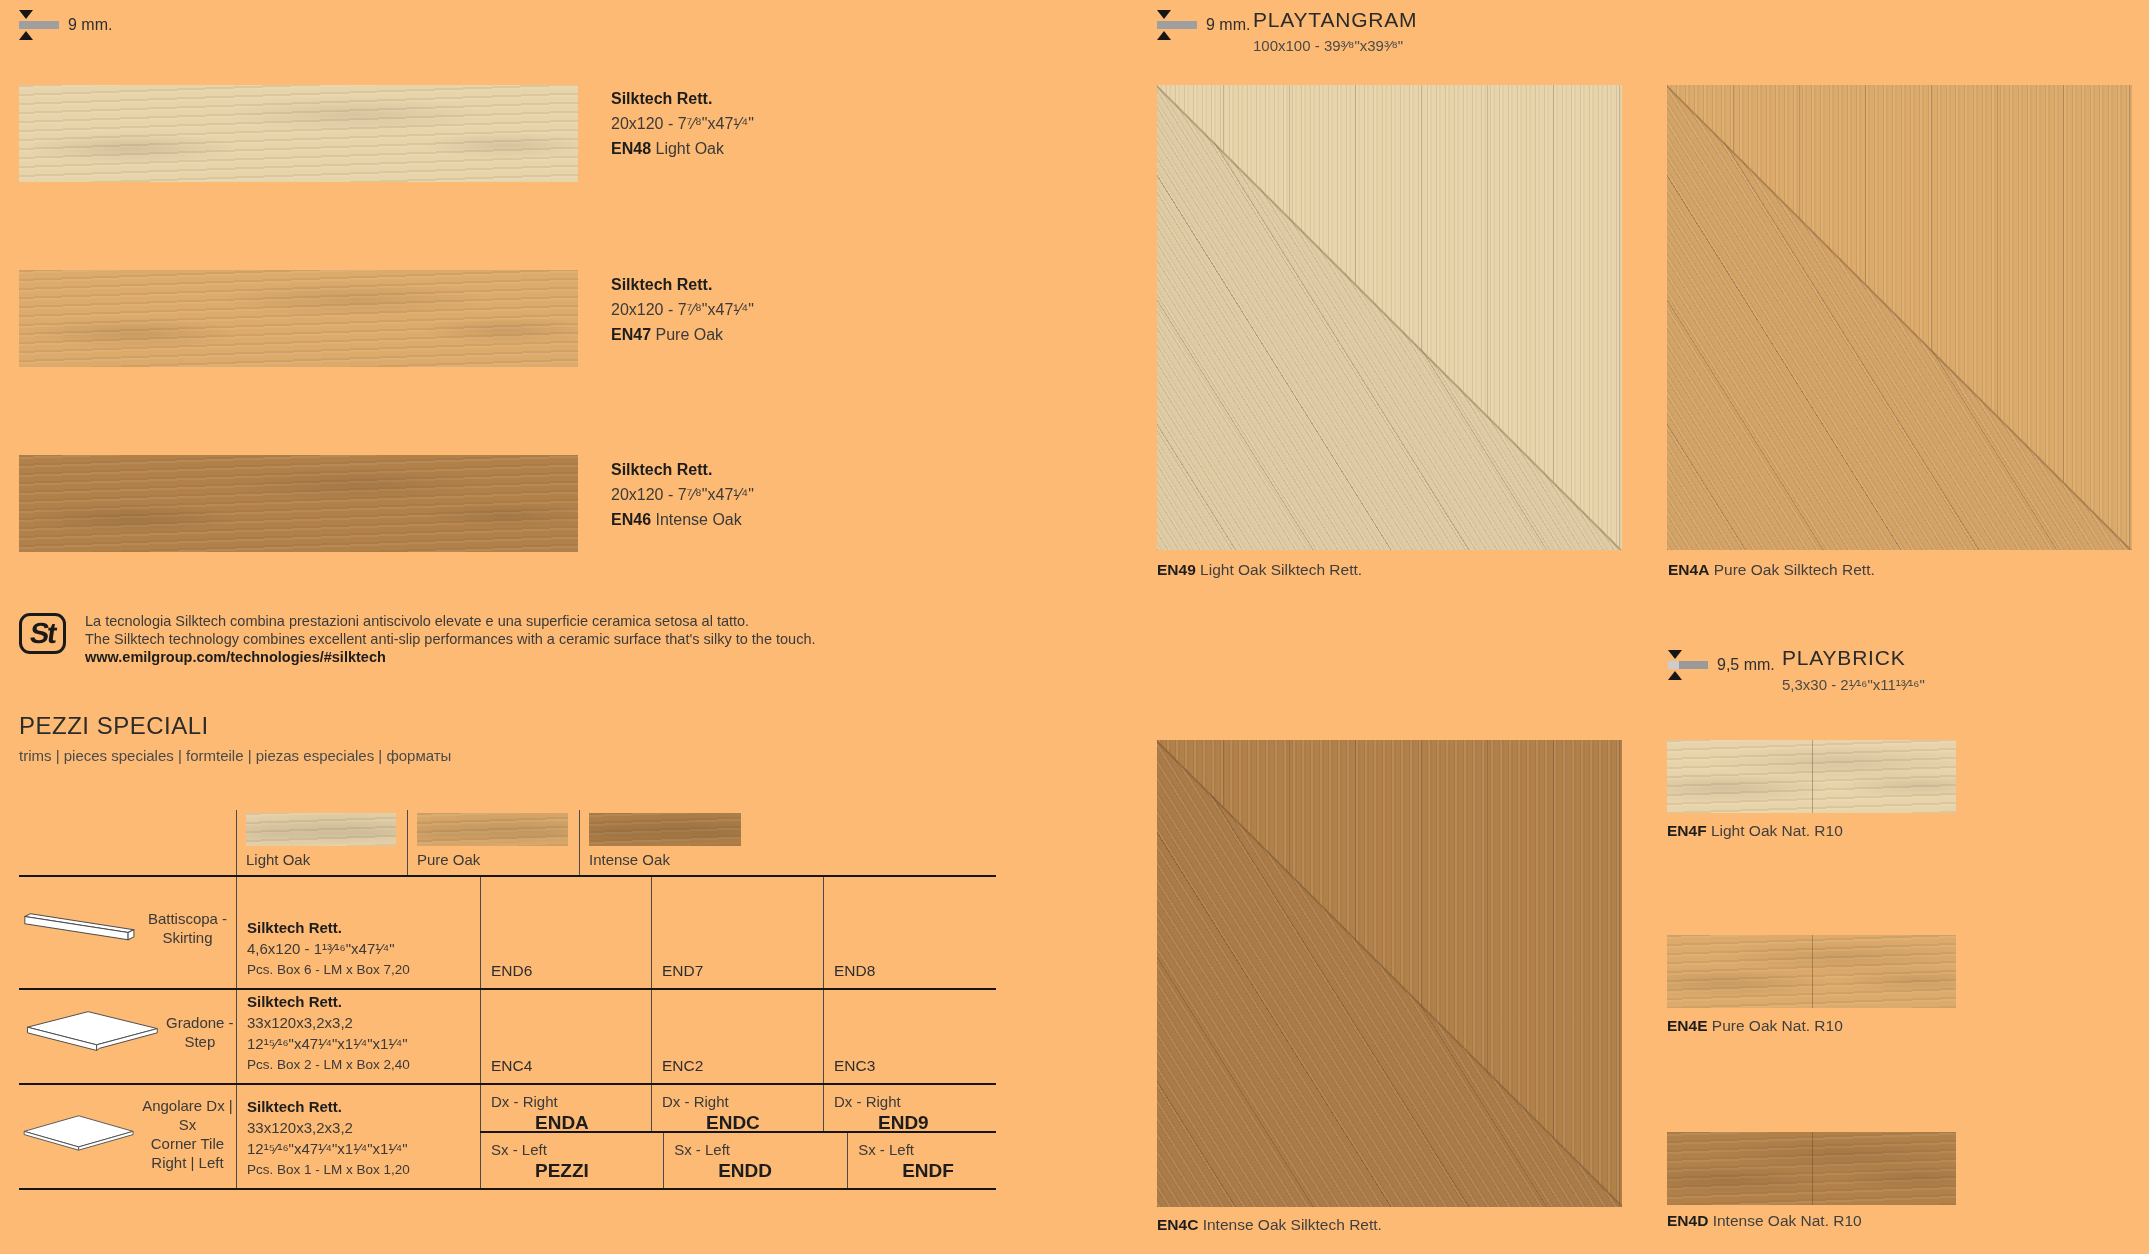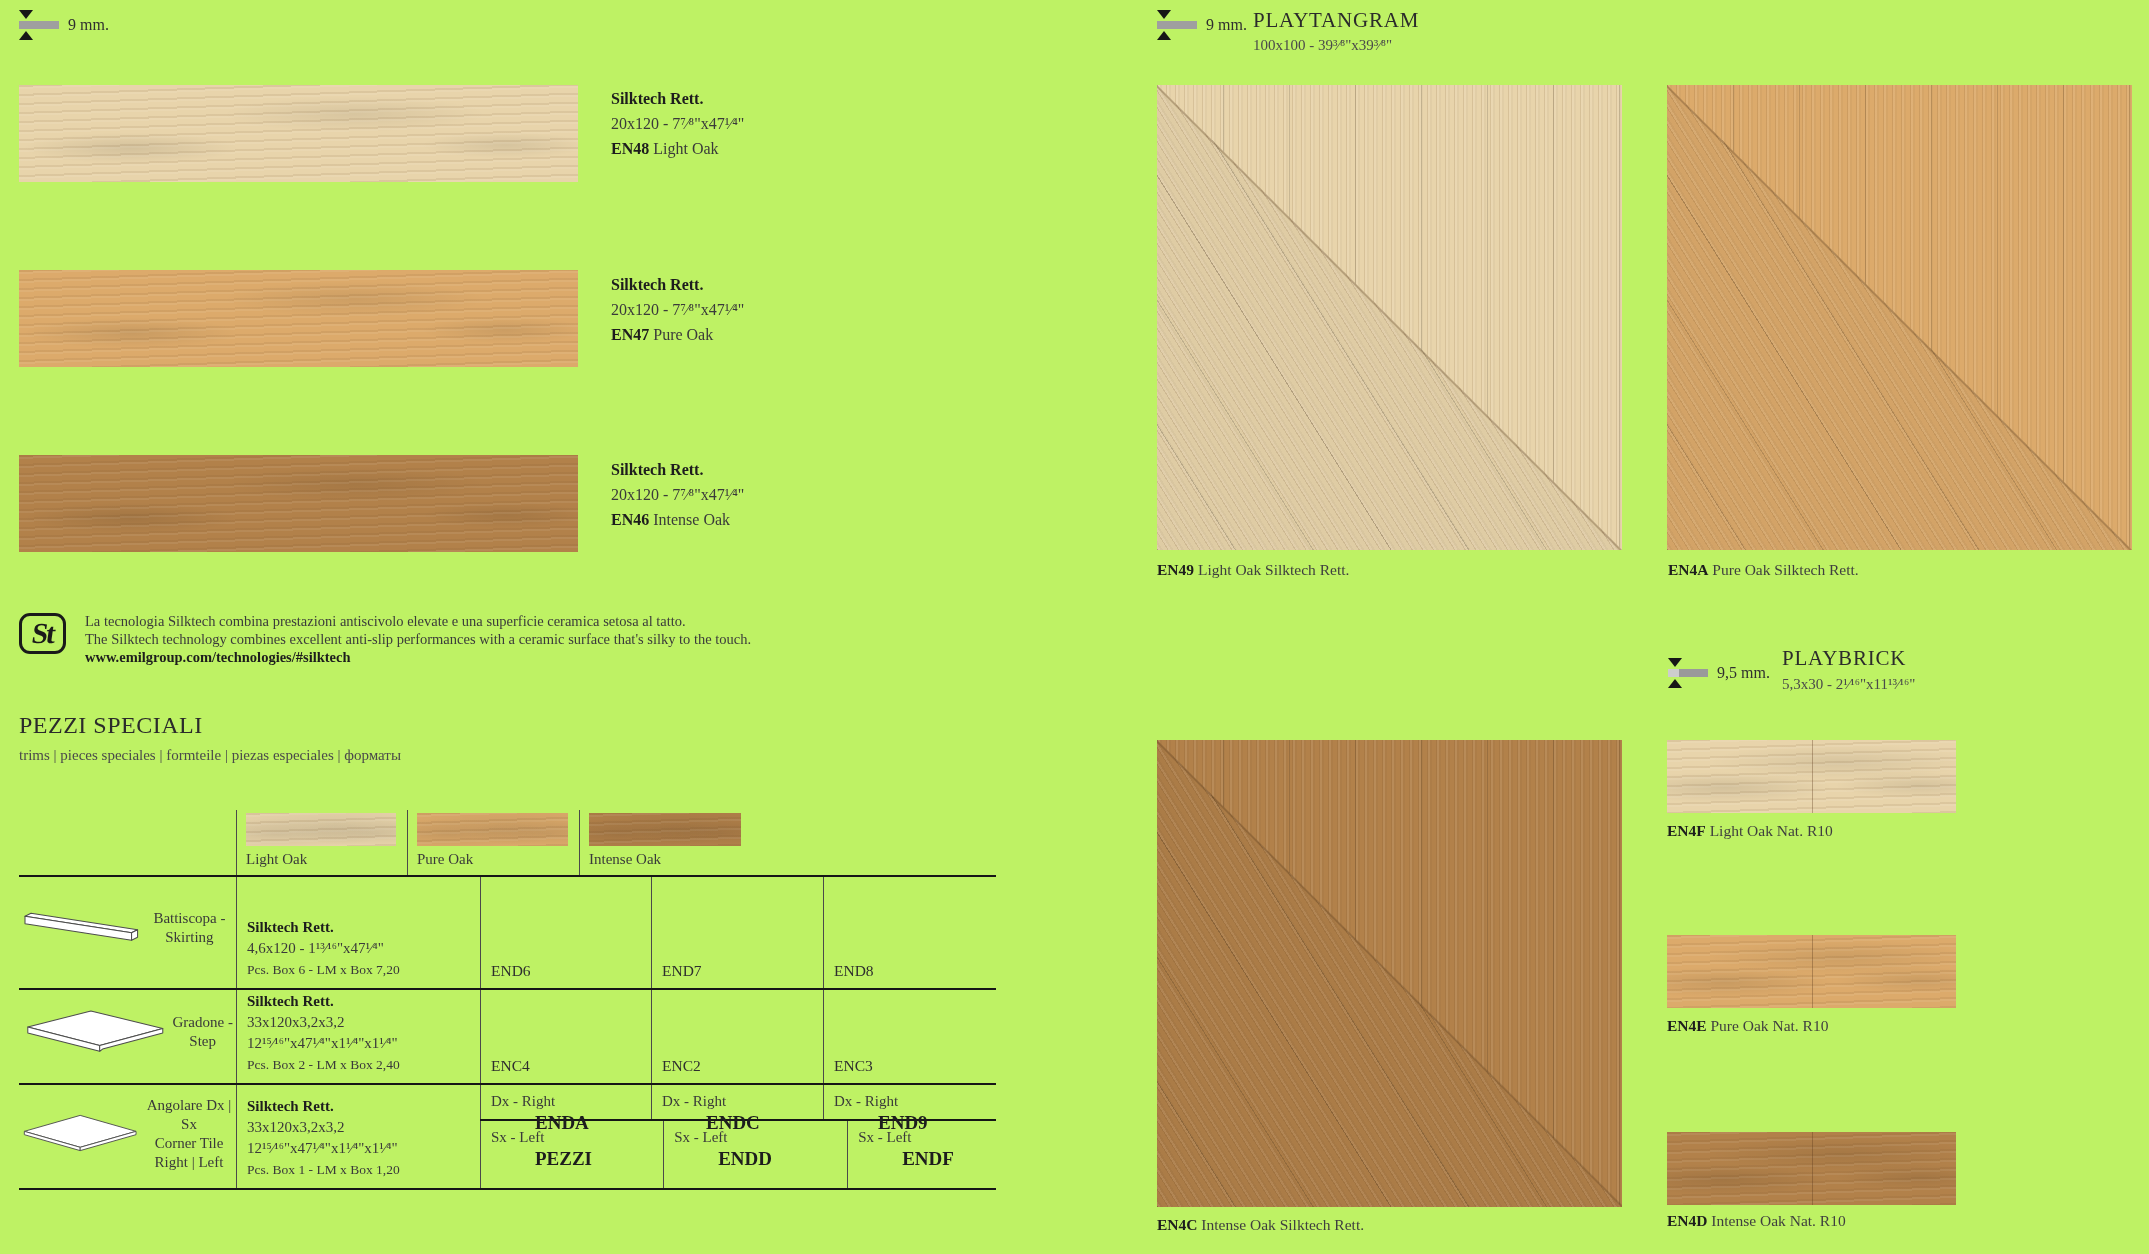--- a/index.html
+++ b/index.html
@@ -1,17 +1,17 @@
 <!DOCTYPE html>
 <html style="--light-oak: #e8d4ab; --pure-oak: #dcaa6b; --intense-oak: #b2814a;"><head>
 <meta charset="utf-8">
 <style>
   html,body{margin:0;padding:0;background:#fff;}
-  .page{position:relative;width:2149px;height:1254px;background:#bef264;overflow:hidden;
-        font-family:Liberation Serif, serif;color:#3a3a3a;}
+  .page{position:relative;width:2149px;height:1254px;background:#fdba74;overflow:hidden;
+        font-family:Liberation Sans, sans-serif;color:#3a3a3a;}
   .b{font-weight:bold;color:#1d1d1d;}
 
   
   .thick{position:absolute;display:flex;align-items:center;gap:9px;}
   .ticon{position:relative;width:40px;height:30px;flex:none;}
   .tri{position:absolute;left:0;width:0;height:0;border-left:7px solid transparent;border-right:7px solid transparent;}
   .tri-d{top:0;border-top:9px solid #161616;}
   .tri-u{bottom:0;border-bottom:9px solid #161616;}
   .tbar{position:absolute;left:0;top:11px;width:40px;height:8px;background:#9f9f9f;}
   .tbar.seg{background:linear-gradient(90deg,#cdcdcd 0 11px,#9a9a9a 11px);}
@@ -69,21 +69,21 @@
   .hcell{display:flex;flex-direction:column;}
   .hdim{padding:7px 0 0 10px;line-height:20px;}
   .swatch{width:calc(100% - 20px);height:33px;margin:3px 0 0 9px;}
   .swl{margin-top:auto;padding:0 0 7px 9px;}
   .rowhead{display:flex;flex-direction:row;align-items:center;justify-content:flex-end;padding-bottom:14px;}
   .rowlabel{font-size:15px;color:#3a3a3a;margin-top:4px;line-height:19px;text-align:center;}
   .dimcell{display:flex;flex-direction:column;justify-content:flex-end;padding:0 0 8px 10px;line-height:21px;}
   .dimcell .pcs{font-size:13.5px;}
   .codecell{display:flex;align-items:flex-end;padding:0 0 8px 10px;font-size:15.5px;color:#2e2e2e;}
   .rblock{width:516px;display:flex;flex-direction:column;}
-  .srow{display:flex;height:36px;border-bottom:2px solid #161616;box-sizing:border-box;}
+  .srow{display:flex;height:48px;border-bottom:2px solid #161616;box-sizing:border-box;}
   .srow2{display:flex;flex:1;gap:36px;}
   .scell{box-sizing:border-box;border-left:1px solid #4a4a4a;padding:7px 0 0 10px;font-size:15px;line-height:19px;}
   .scell .code{font-weight:bold;color:#1d1d1d;margin-top:2px;font-size:19px;margin-left:44px;}
   svg.illus{display:block;}
 </style>
 </head>
 <body>
 
 <div class="page">
 
@@ -286,21 +286,21 @@
 
   <div class="tile wood-intense" style="left:1157px;top:740px;width:465px;height:467px;">
     <div class="tile-base"></div>
     <div class="tile-diag"></div>
     <div class="tile-seam"></div>
   </div>
   <div class="caption" style="left:1157px;top:1216px;">
     <span class="b">EN4C</span> <span>Intense Oak Silktech Rett.</span>
   </div>
 
-  <div class="thick" style="left:1668px;top:650px;margin-top:8px;">
+  <div class="thick" style="left:1668px;top:650px;">
     <div class="ticon">
       <div class="tri tri-d"></div>
       <div class="tbar seg"></div>
       <div class="tri tri-u"></div>
     </div>
     <span class="tlabel">9,5 mm.</span>
   </div>
   <div class="secttitle" style="left:1782px;top:646px;">PLAYBRICK</div>
   <div class="sub" style="left:1782px;top:676px;">5,3x30 - 2¹⁄¹⁶"x11¹³⁄¹⁶"</div>
 

